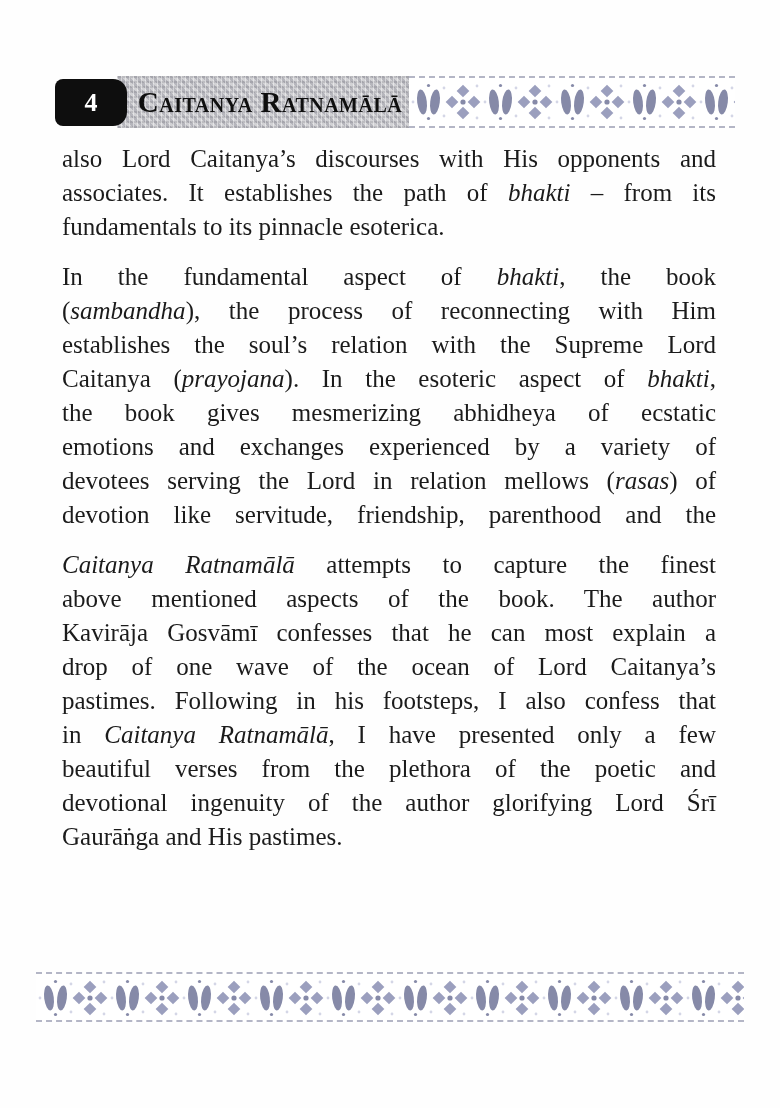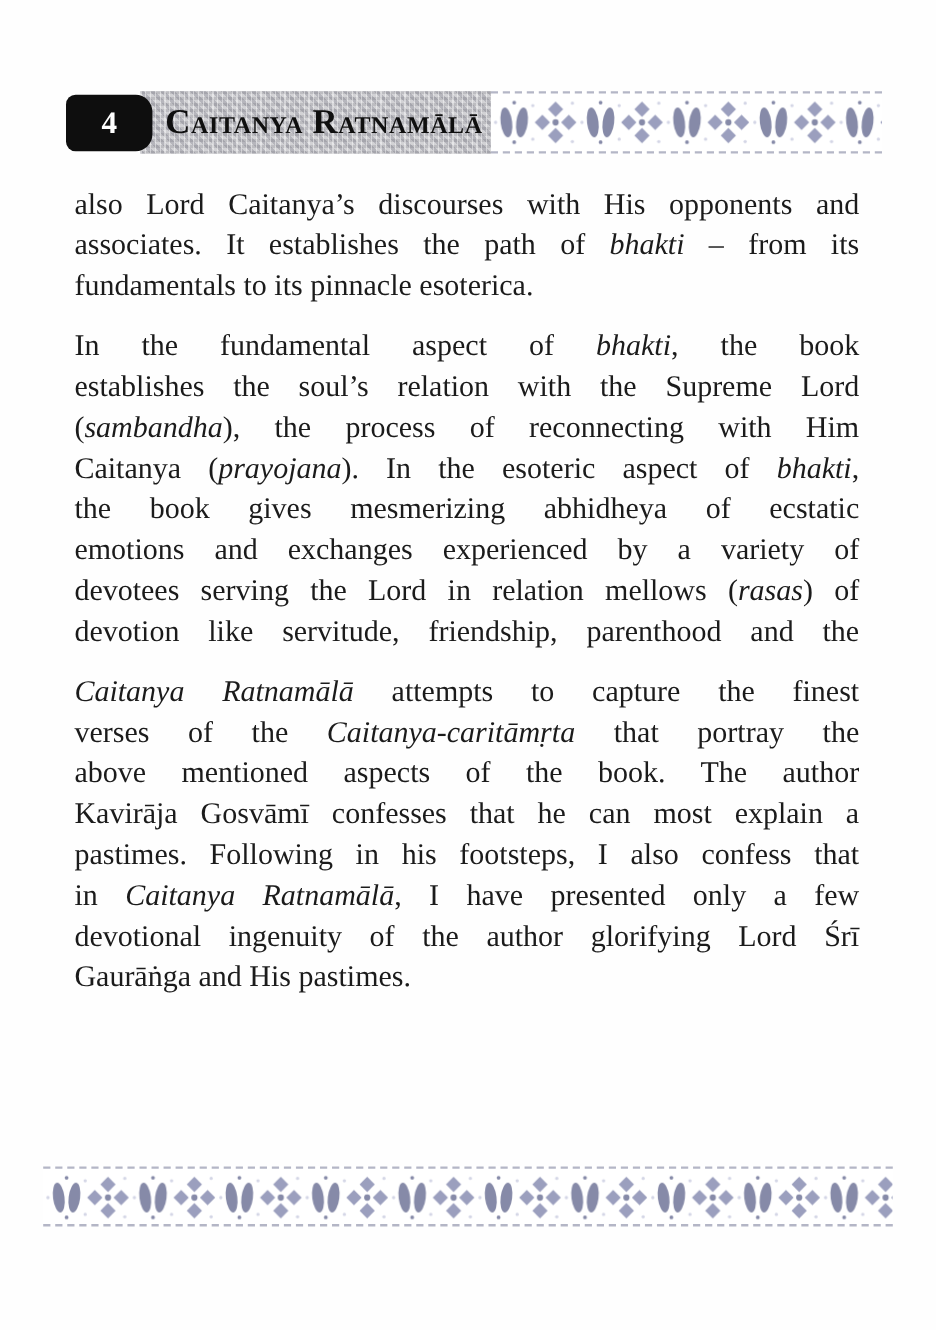--- a/index.html
+++ b/index.html
@@ -34,21 +34,21 @@
   .title{
     font-variant:small-caps;font-weight:bold;font-size:29px;
     letter-spacing:.5px;color:#0f0f0f;white-space:nowrap;padding-left:14px;
   }
   .floral{border-top:2px dashed var(--dash);border-bottom:2px dashed var(--dash);box-sizing:border-box;background:#fff;}
   .floral svg{width:100%;height:100%;display:block;}
   .floral-top{flex:1 1 auto;height:52px;}
   .floral-bottom{position:absolute;left:36px;right:36px;top:972px;height:50px;}
 
   
-  .content{position:absolute;left:62px;width:654px;top:154px;font-size:25px;line-height:34px;}
+  .content{position:absolute;left:62px;width:654px;top:142px;font-size:25px;line-height:34px;}
   .para{margin:0 0 16px 0;}
   .para:last-child{margin-bottom:0;}
   .line{text-align:justify;text-align-last:justify;text-justify:inter-word;}
   .line.last{text-align-last:left;}
   .it{font-style:italic;margin-top:12px;}
 </style>
 </head>
 <body>
 
 <div class="page">
@@ -92,35 +92,36 @@
   </header>
 
   <main class="content" id="content">
       <div class="para">
         <div class="line"><span>also Lord Caitanya’s discourses with His opponents and</span></div>
         <div class="line"><span>associates. It establishes the path of </span><span class="it">bhakti</span><span> – from its</span></div>
         <div class="line last"><span>fundamentals to its pinnacle esoterica.</span></div>
       </div>
       <div class="para">
         <div class="line"><span>In the fundamental aspect of </span><span class="it">bhakti</span><span>, the book</span></div>
+        <div class="line"><span>(</span><span class="it">sambandha</span><span>), the process of reconnecting with Him</span></div>
         <div class="line"><span>establishes the soul’s relation with the Supreme Lord</span></div>
-        <div class="line"><span>(</span><span class="it">sambandha</span><span>), the process of reconnecting with Him</span></div>
         <div class="line"><span>Caitanya (</span><span class="it">prayojana</span><span>). In the esoteric aspect of </span><span class="it">bhakti</span><span>,</span></div>
         <div class="line"><span>the book gives mesmerizing abhidheya of ecstatic</span></div>
         <div class="line"><span>emotions and exchanges experienced by a variety of</span></div>
         <div class="line"><span>devotees serving the Lord in relation mellows (</span><span class="it">rasas</span><span>) of</span></div>
         <div class="line"><span>devotion like servitude, friendship, parenthood and the</span></div>
       </div>
       <div class="para">
         <div class="line"><span class="it">Caitanya Ratnamālā</span><span> attempts to capture the finest</span></div>
-        <div class="line"><span>verses of the </span><span class="it">Caitanya-caritāmṛta</span><span> that portray the</span></div>
         <div class="line"><span>above mentioned aspects of the book. The author</span></div>
         <div class="line"><span>Kavirāja Gosvāmī confesses that he can most explain a</span></div>
+        <div class="line"><span>drop of one wave of the ocean of Lord Caitanya’s</span></div>
         <div class="line"><span>pastimes. Following in his footsteps, I also confess that</span></div>
         <div class="line"><span>in </span><span class="it">Caitanya Ratnamālā</span><span>, I have presented only a few</span></div>
+        <div class="line"><span>beautiful verses from the plethora of the poetic and</span></div>
         <div class="line"><span>devotional ingenuity of the author glorifying Lord Śrī</span></div>
         <div class="line last"><span>Gaurāṅga and His pastimes.</span></div>
       </div>
     </main>
 
   <div class="floral floral-bottom">
     <svg preserveAspectRatio="none">
       <defs>
         <pattern id="flor-bottom" width="72" height="48" patternUnits="userSpaceOnUse">
           <g fill="#868aa8">

